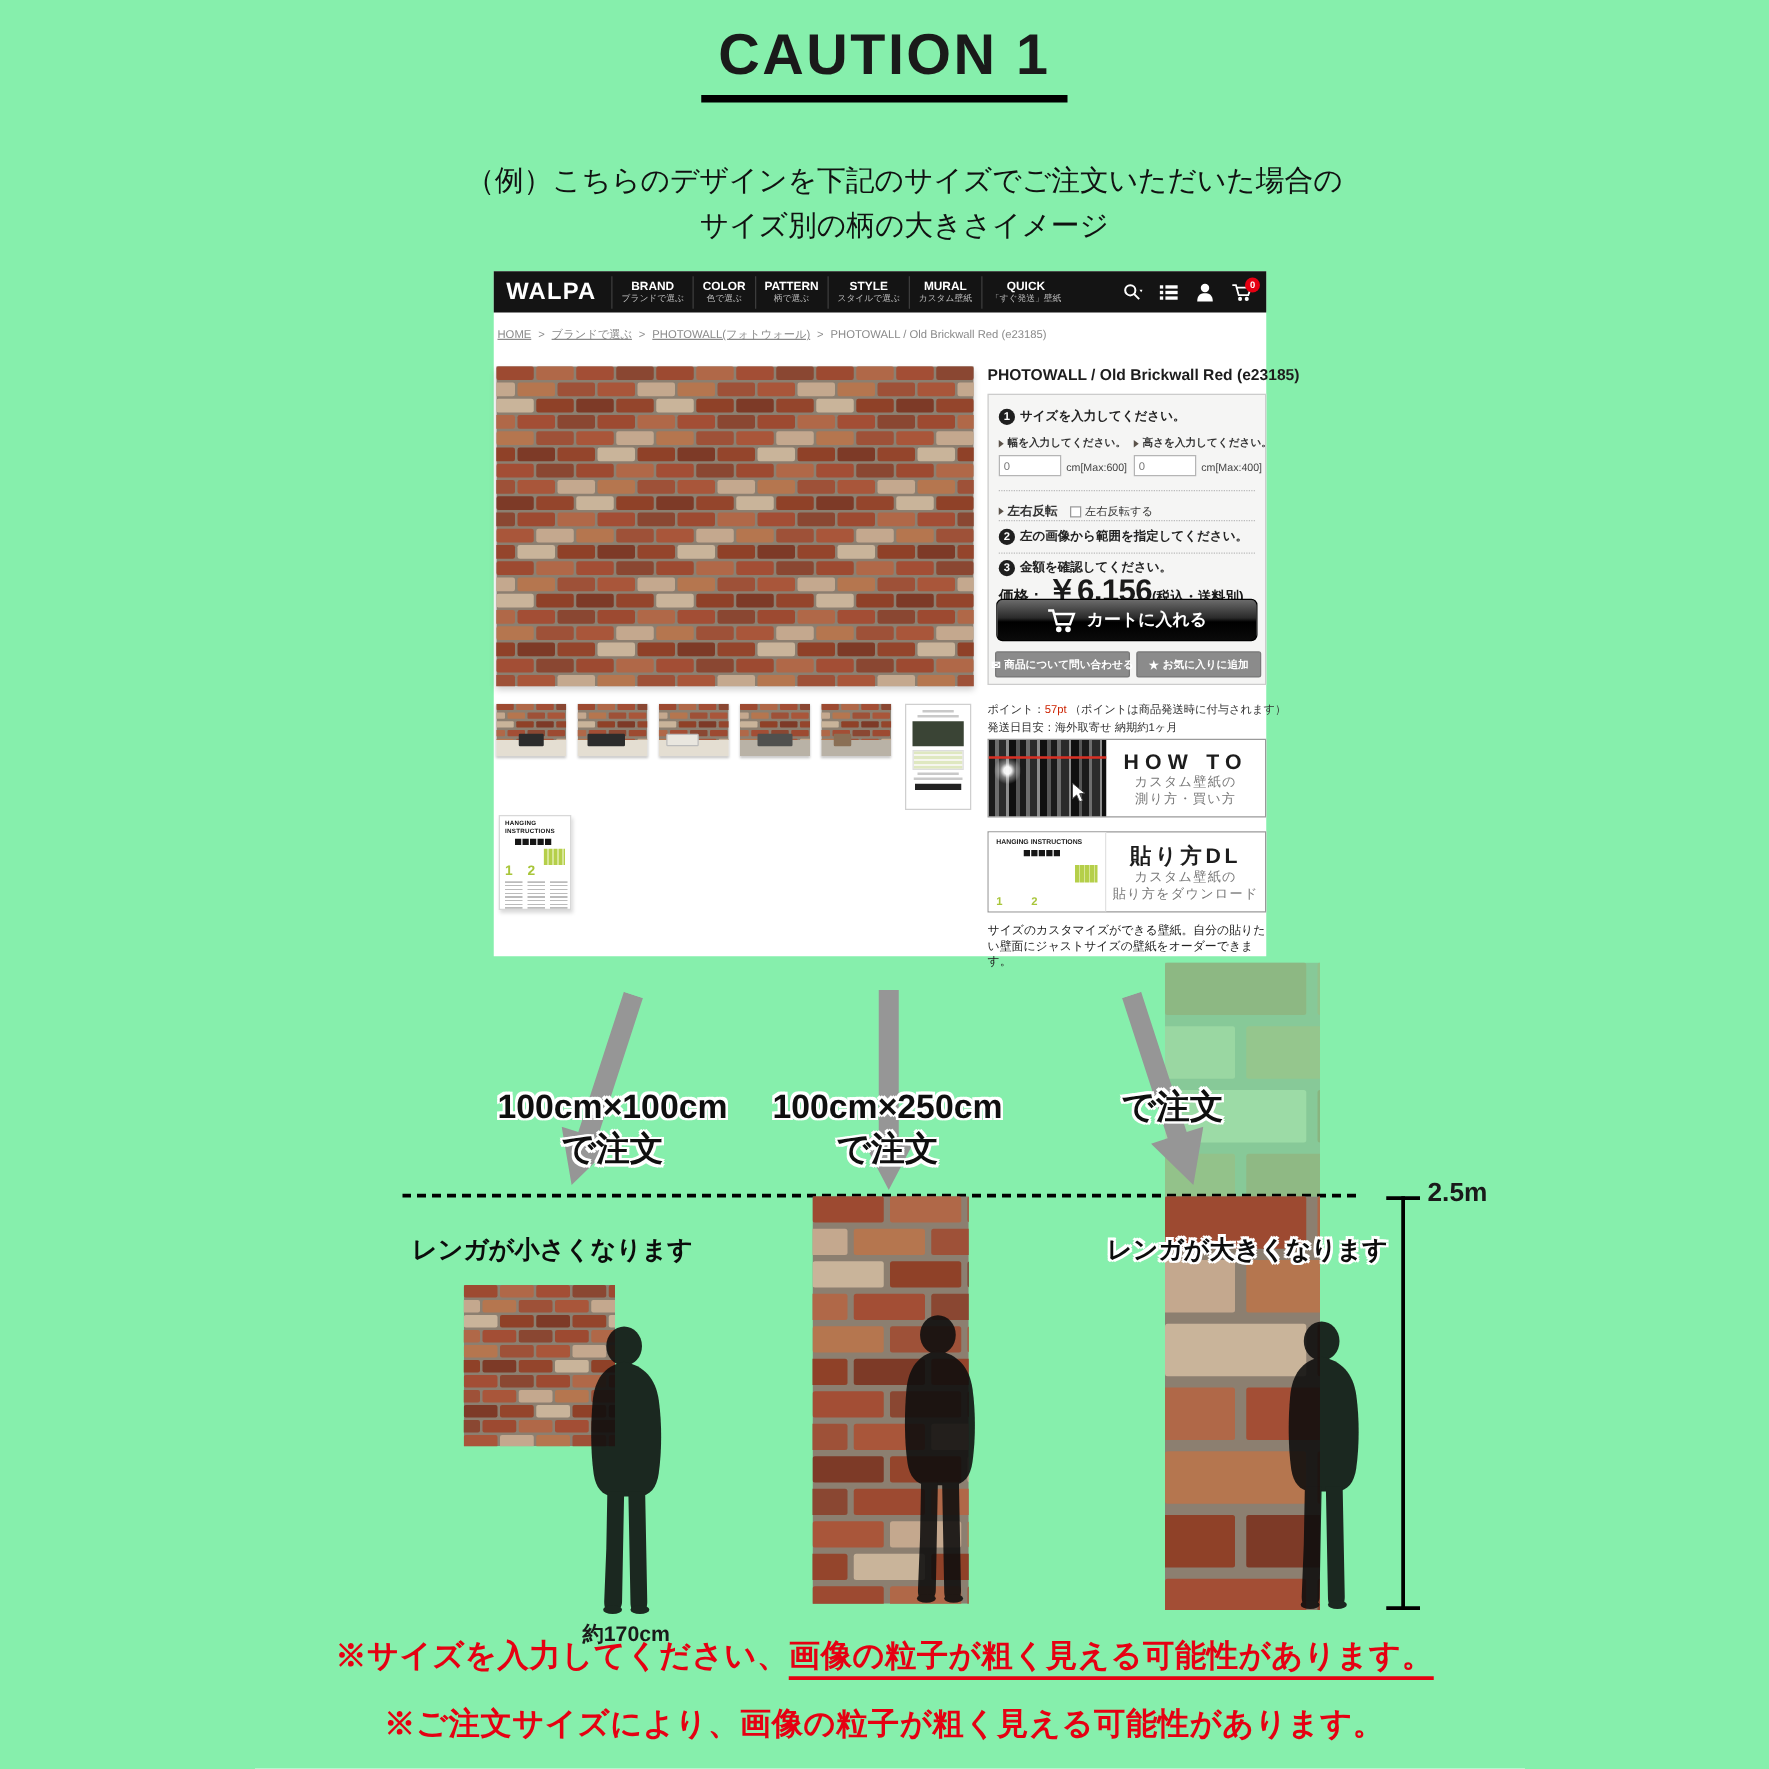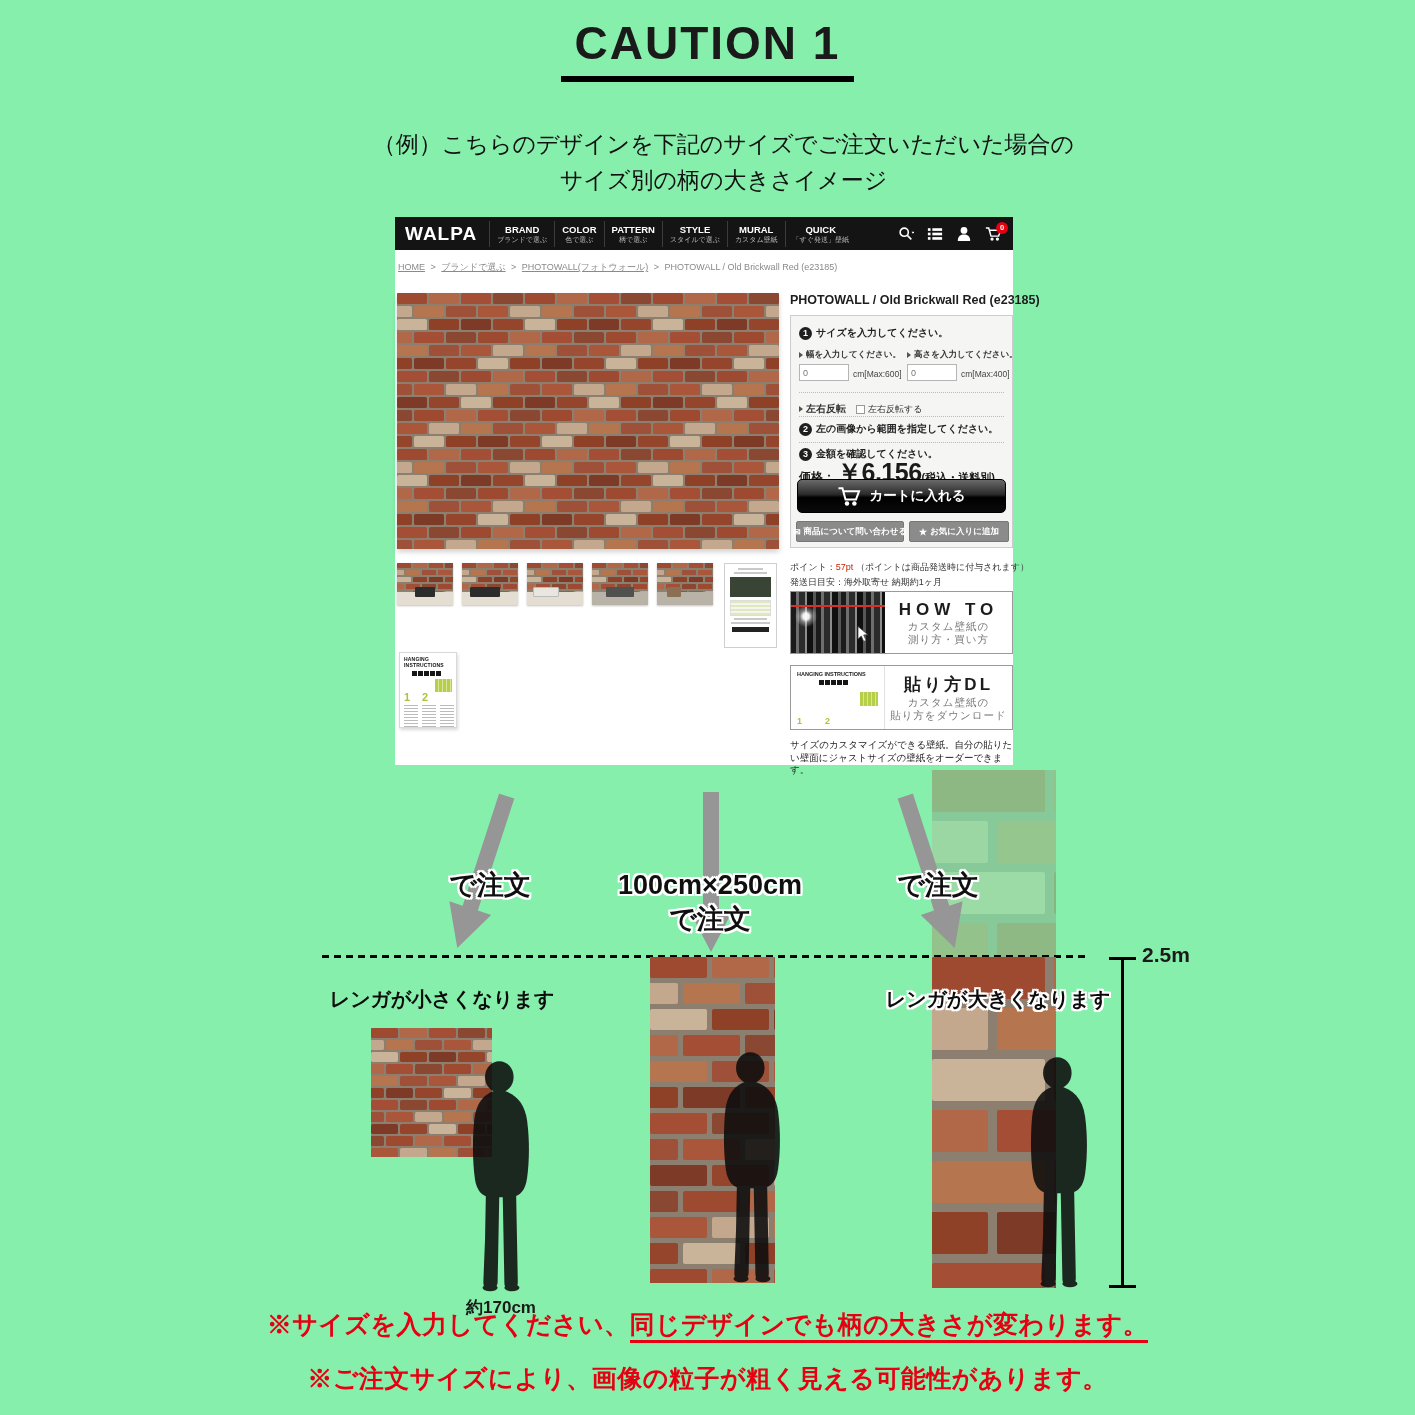--- a/index.html
+++ b/index.html
@@ -759,20 +759,21 @@
         <path fill="#969696" d="M14 0 H30 V118 H44 L22 160 L0 118 H14 Z"></path>
       </svg></div>
   <div id="arrow-2" class="abs order-arrow"><svg xmlns="http://www.w3.org/2000/svg" viewBox="0 0 44 160" width="100%" height="100%" preserveAspectRatio="none">
         <path fill="#969696" d="M14 0 H30 V118 H44 L22 160 L0 118 H14 Z"></path>
       </svg></div>
   <div id="arrow-3" class="abs order-arrow"><svg xmlns="http://www.w3.org/2000/svg" viewBox="0 0 44 160" width="100%" height="100%" preserveAspectRatio="none">
         <path fill="#969696" d="M14 0 H30 V118 H44 L22 160 L0 118 H14 Z"></path>
       </svg></div>
 
   <div id="order-label-1" class="abs order-label">
+    <div>100cm×100cm</div>
       <div>で注文</div>
   </div>
   <div id="order-label-2" class="abs order-label">
     <div>100cm×250cm</div>
       <div>で注文</div>
   </div>
   <div id="order-label-3" class="abs order-label">
       <div>で注文</div>
   </div>
 
@@ -932,17 +933,17 @@
   <div id="person-height" class="abs">約170cm</div>
 
   <div id="dim-line" class="abs">
     <div class="cap" style="top:0"></div>
     <div class="v"></div>
     <div class="cap" style="bottom:0"></div>
   </div>
   <div id="dim-label" class="abs">2.5m</div>
 
   <div id="red-note-1" class="abs red-note">
-    <span>※サイズを入力してください、</span><span class="u">同じデザインでも柄の大きさが変わります。</span>
+    <span>※サイズを入力してください、</span><span class="u">画像の粒子が粗く見える可能性があります。</span>
   </div>
   <div id="red-note-2" class="abs red-note">※ご注文サイズにより、画像の粒子が粗く見える可能性があります。</div>
 
 </div>
 
 </body></html>

